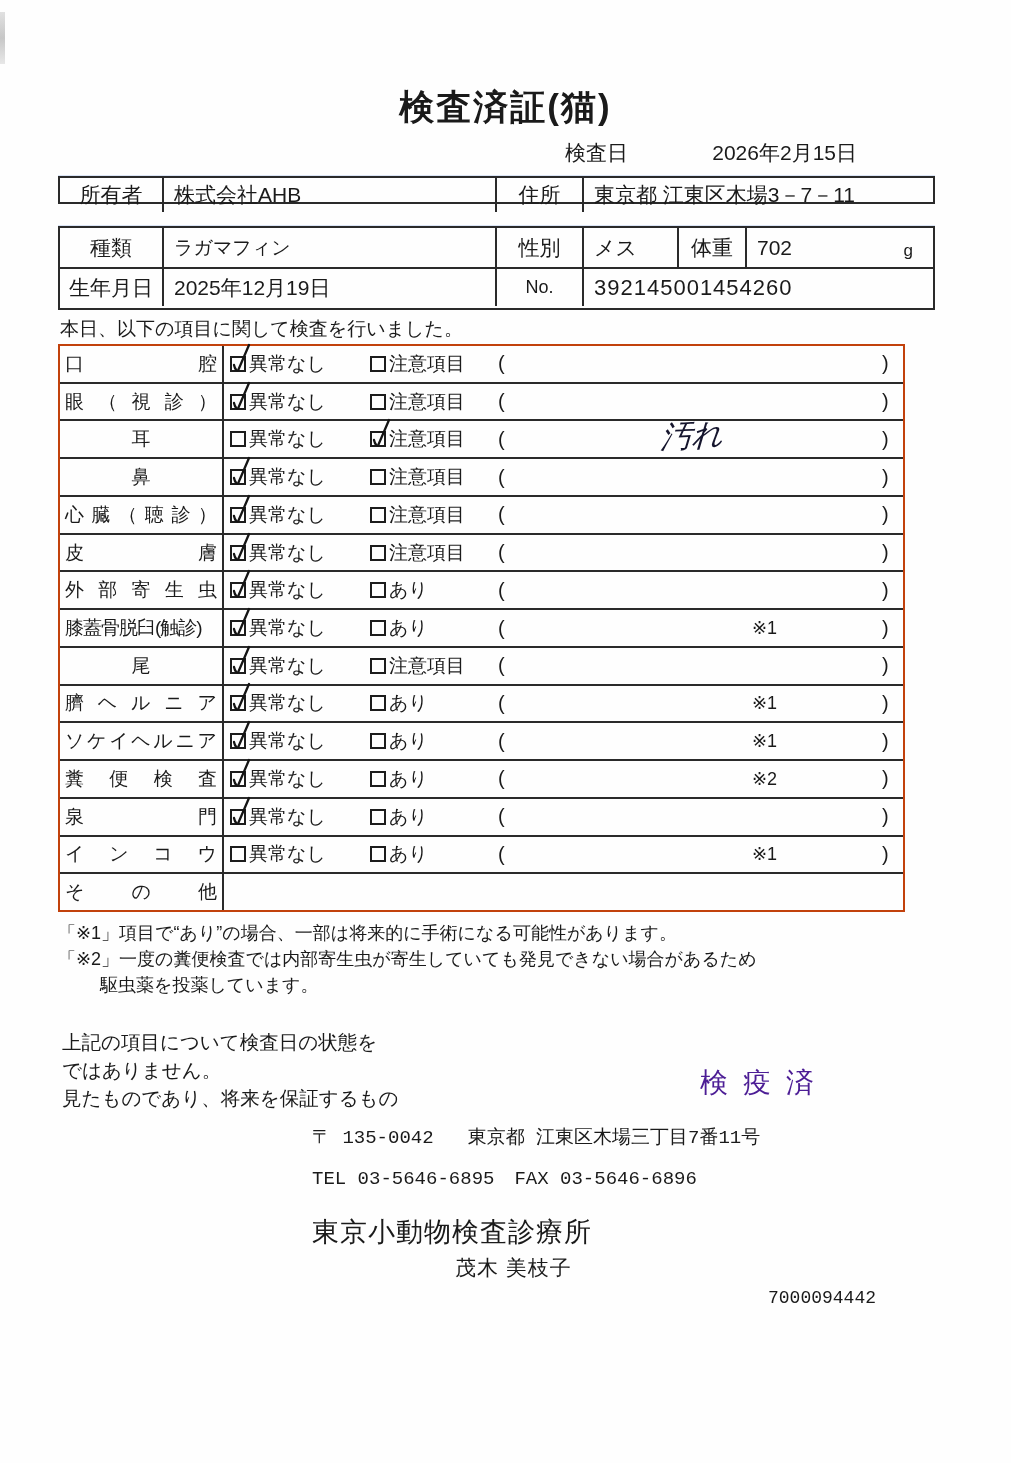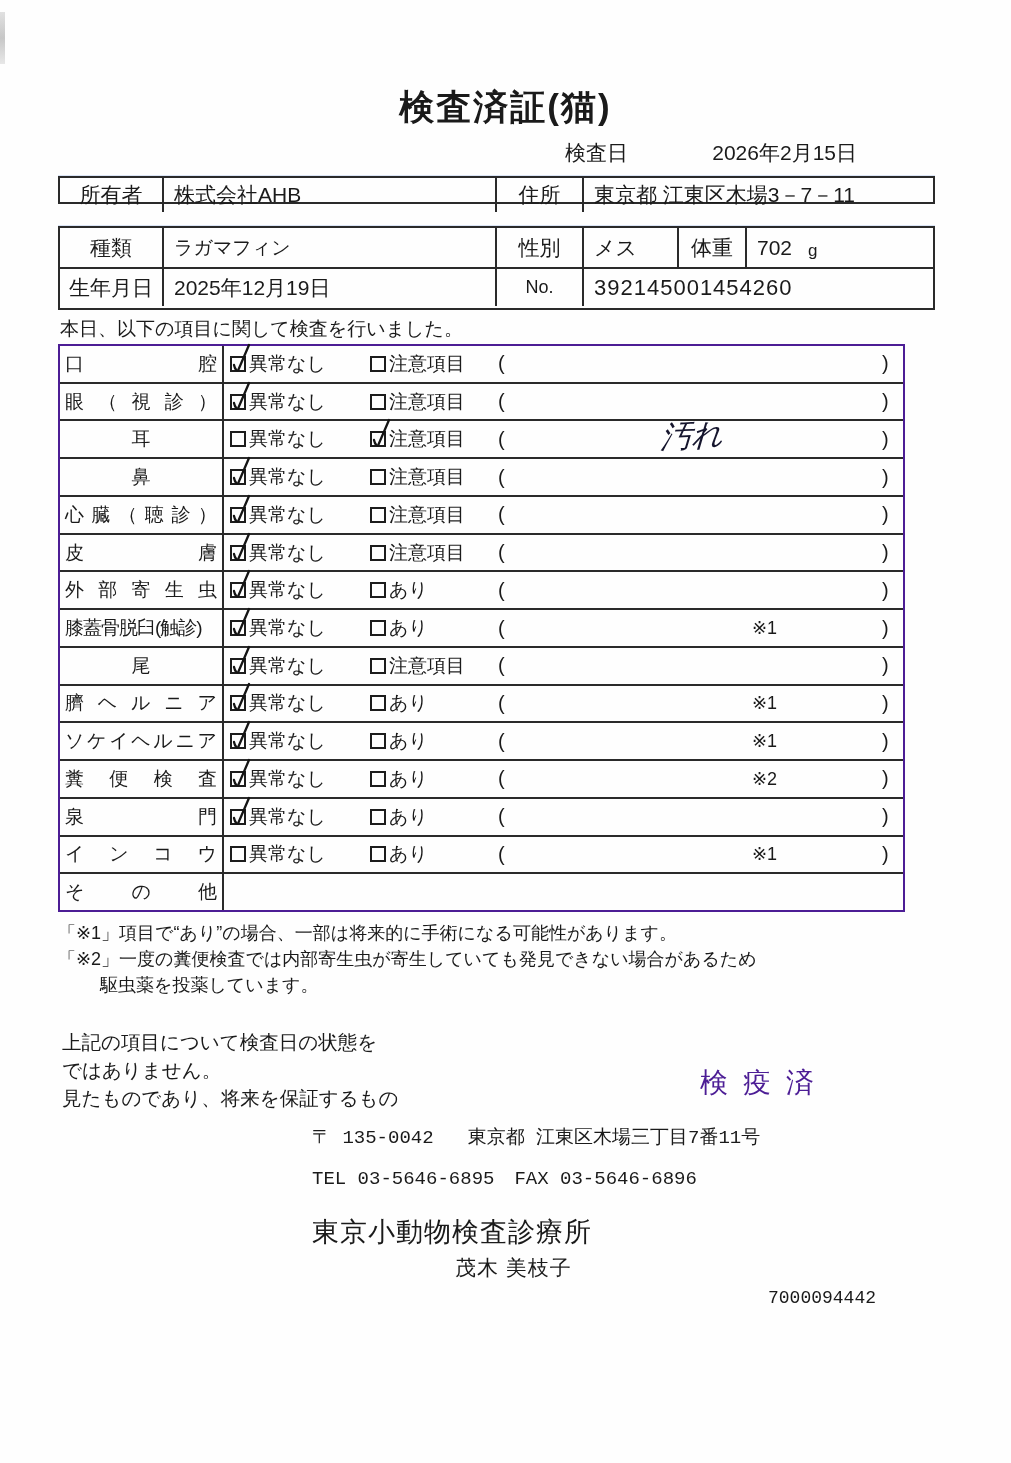--- a/index.html
+++ b/index.html
@@ -37,31 +37,31 @@
   .t1 .tbl-row{ height:34px; }
   .t2{ top:226px; height:84px; }
   .t2 .tbl-row{ height:39px; }
   .w-label{ width:102px; }
   .w-value{ width:333px; }
   .w-label2{ width:87px; }
   .w-rest{ flex:1; }
   .w-sex{ width:95px; }
   .w-wlab{ width:68px; }
   .breed{ font-size:19px; }
-  .weight-cell{ justify-content:flex-start; gap:16px; padding-right:14px; }
+  .weight-cell{ justify-content:space-between; gap:16px; padding-right:20px; }
   .weight-unit{ font-size:17px; padding-top:6px; }
   .no-label{ font-size:18px; }
   .chip-no{ font-size:22px; letter-spacing:1px; }
 
   .intro{ position:absolute; left:60px; top:316px; font-size:19px; }
 
   
   .checklist{
     position:absolute; left:58px; top:344px; width:847px; height:568px;
-    border:2px solid #4c1d95; display:flex; flex-direction:column;
+    border:2px solid #c2410c; display:flex; flex-direction:column;
   }
   .check-row{ flex:1; display:flex; position:relative; }
   .check-row + .check-row{ border-top:2px solid #2a2a2a; }
   .row-label{
     width:164px; border-right:2px solid #2a2a2a;
     display:flex; align-items:center; font-size:19px; padding:0 5px;
   }
   .row-label span{ width:100%; }
   .row-label .spread{ text-align:justify; text-align-last:justify; text-justify:inter-character; }
   .row-label .center{ text-align:center; text-align-last:center; }

